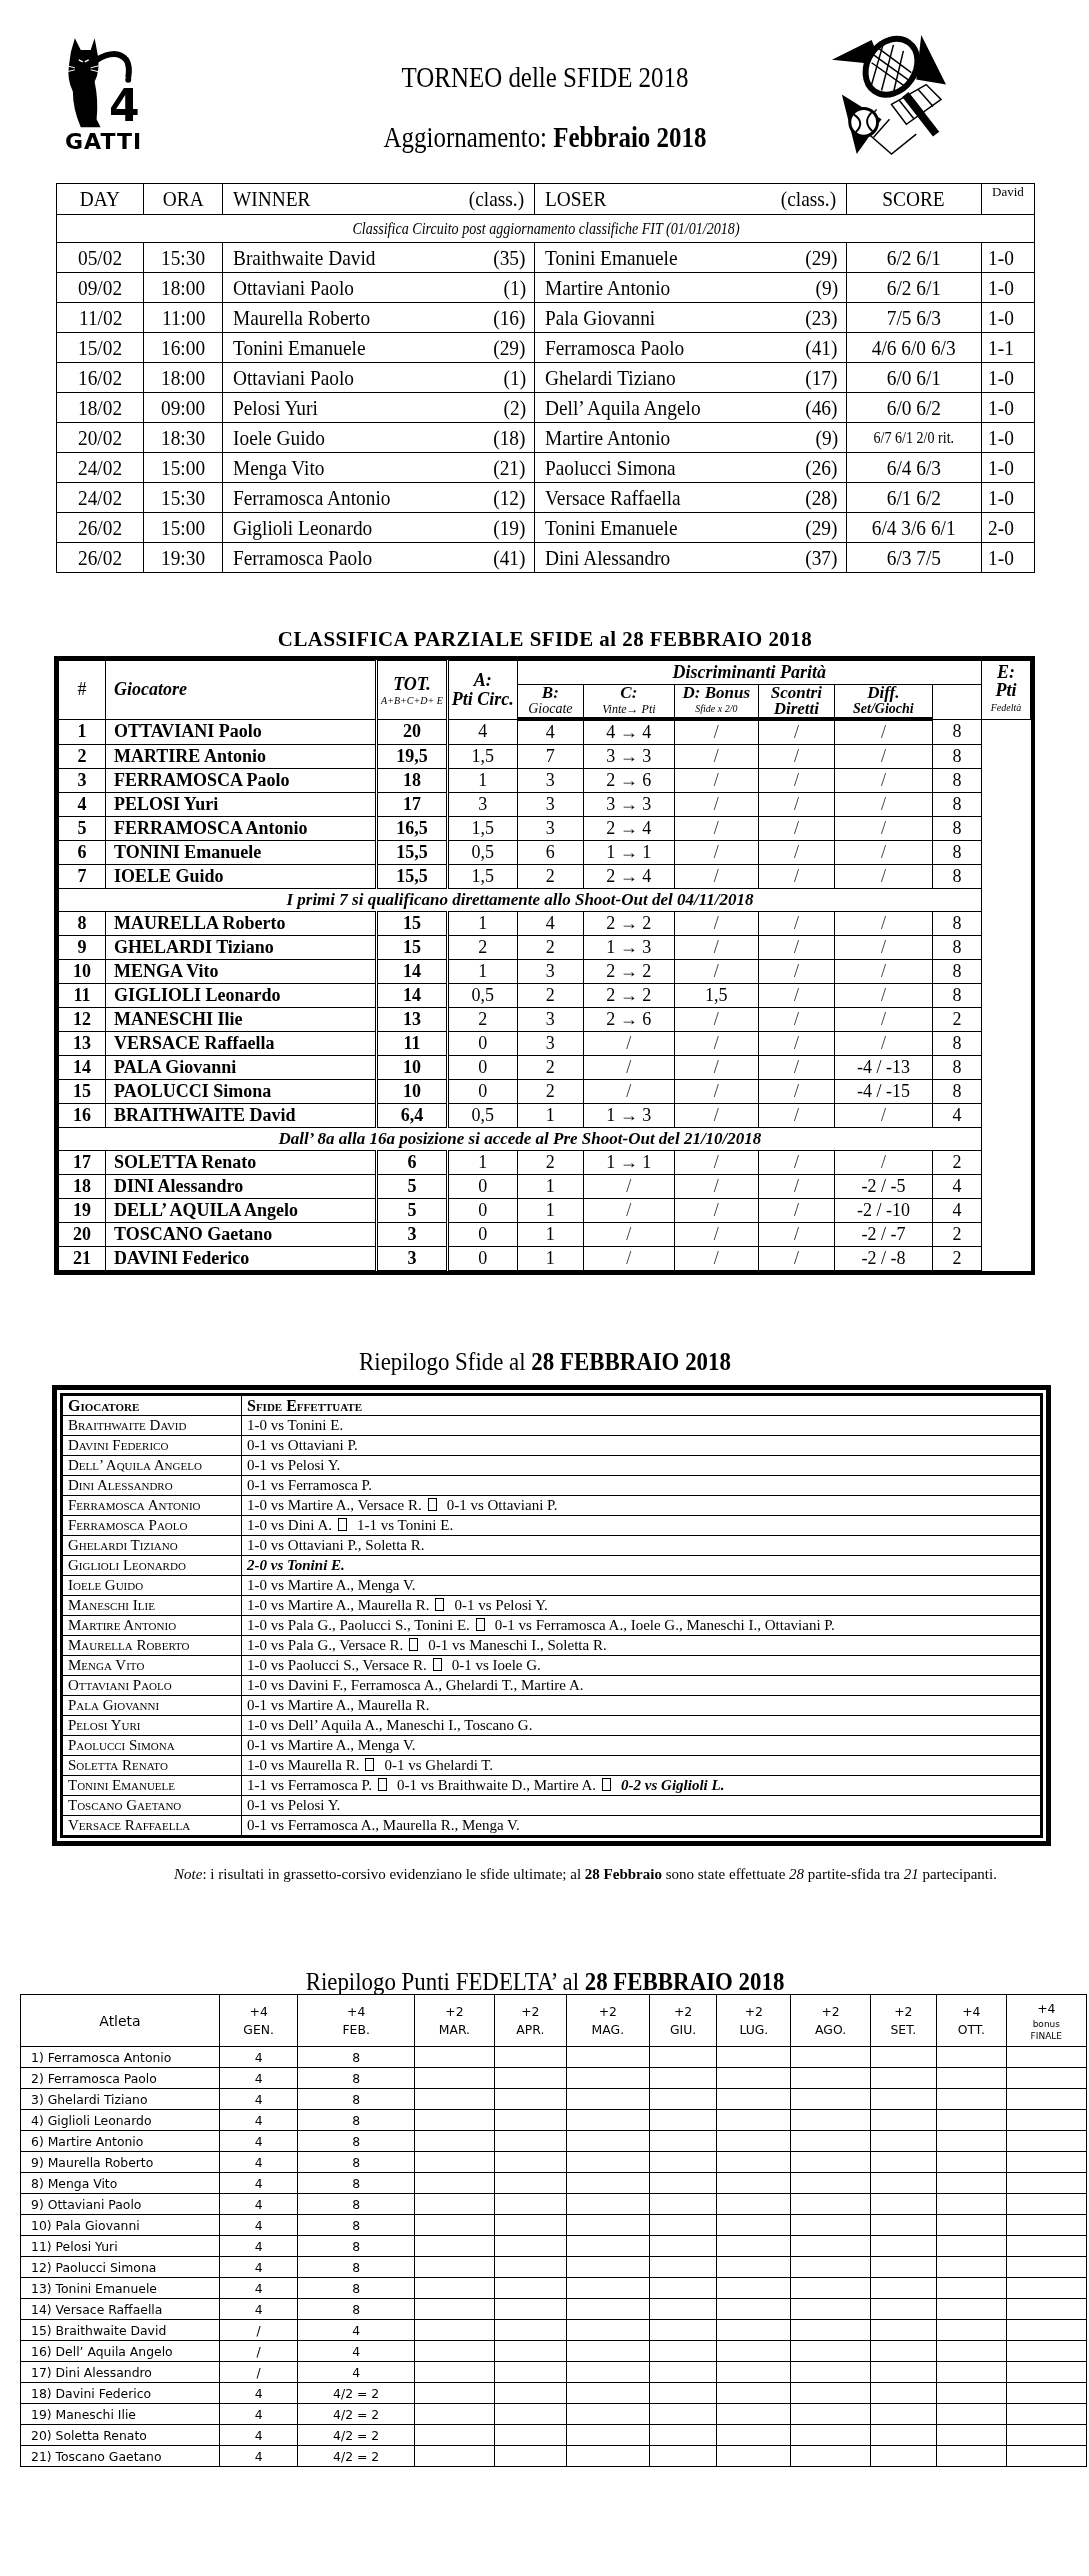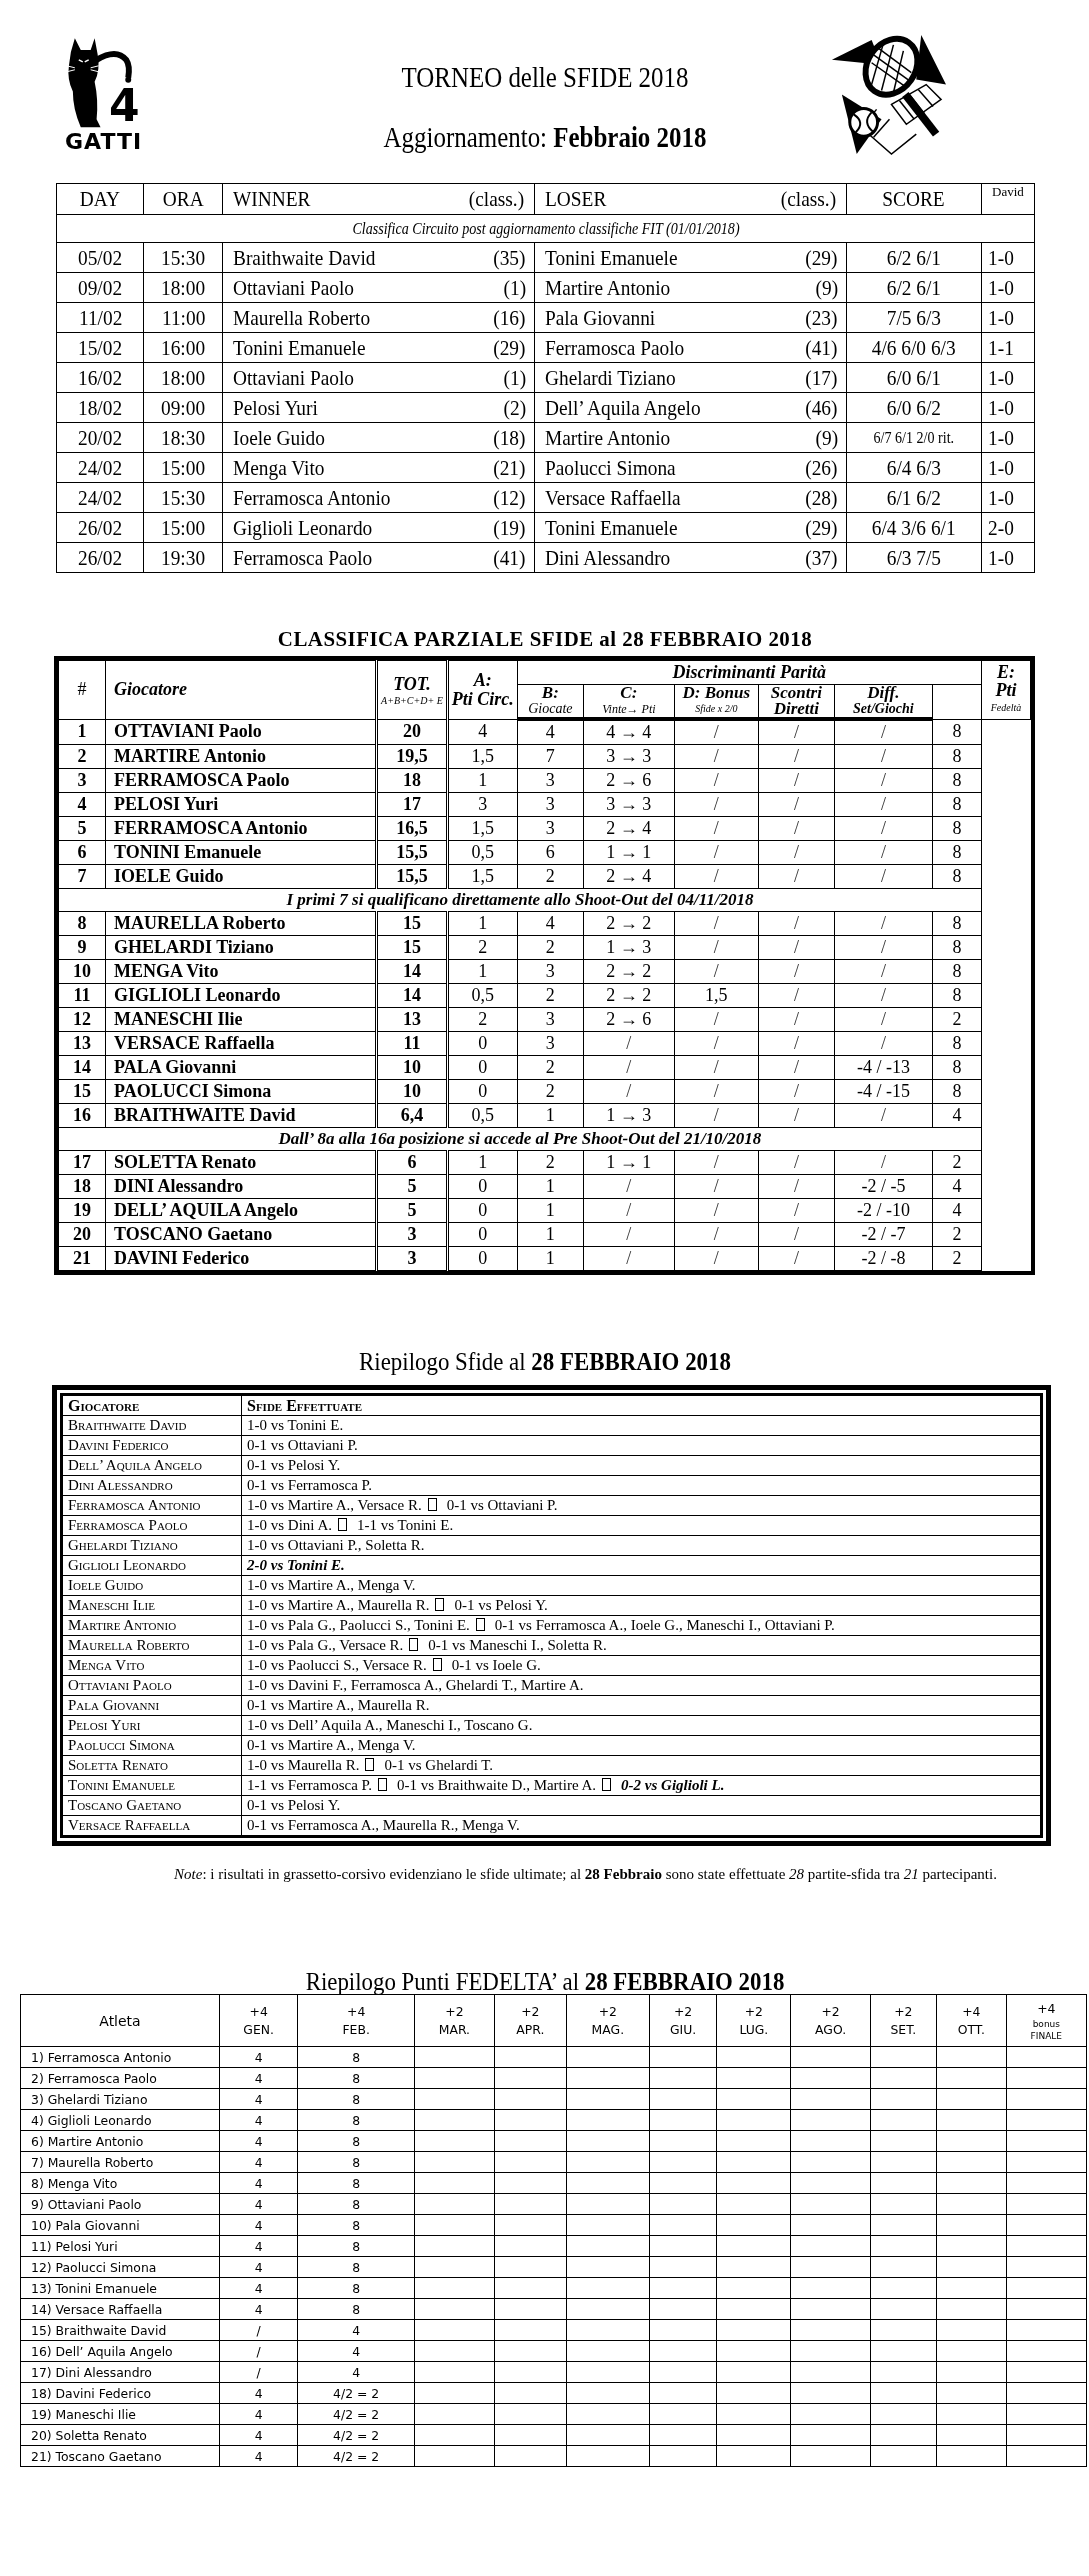--- a/index.html
+++ b/index.html
@@ -764,21 +764,21 @@
         <td></td>
         <td></td>
         <td></td>
         <td></td>
         <td></td>
         <td></td>
         <td></td>
         <td></td>
       </tr>
       <tr>
-        <td class="atleta">7) Maurella  Roberto</td>
+        <td class="atleta">9) Maurella  Roberto</td>
         <td>4</td>
         <td>8</td>
         <td></td>
         <td></td>
         <td></td>
         <td></td>
         <td></td>
         <td></td>
         <td></td>
         <td></td>

